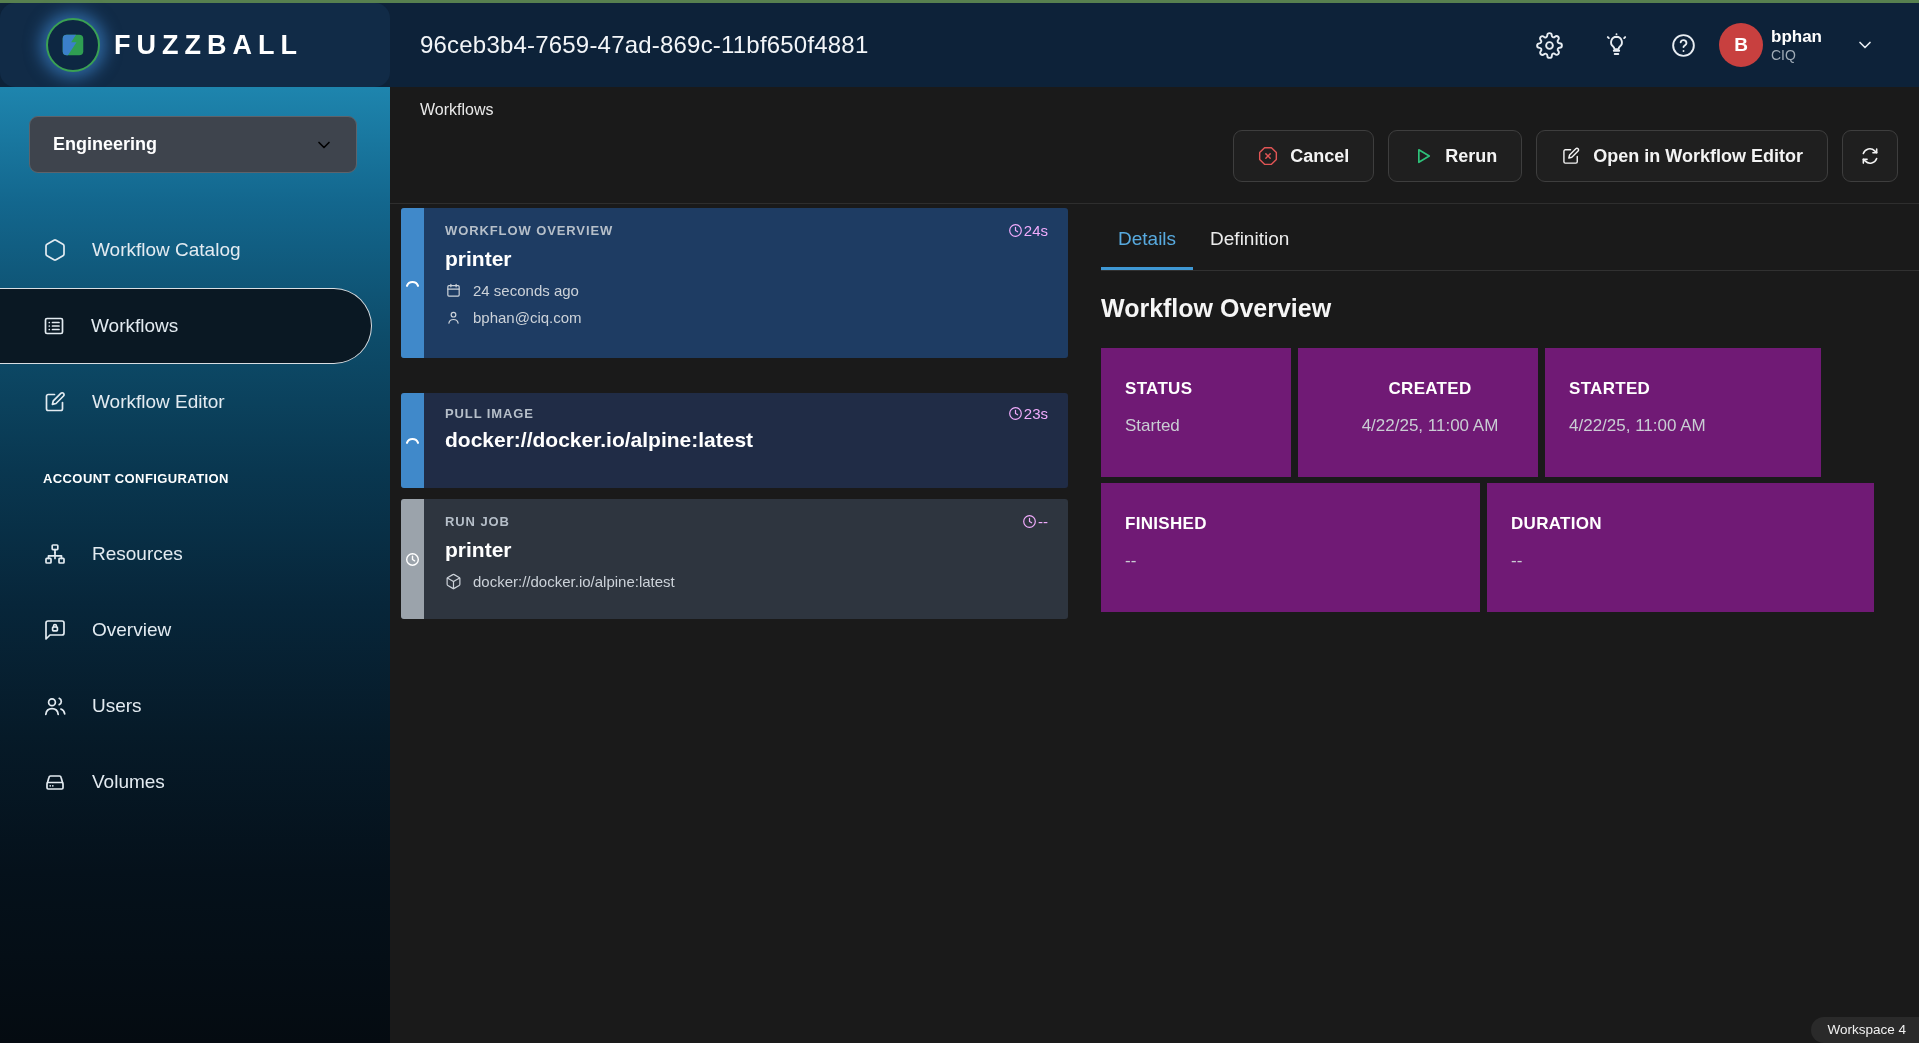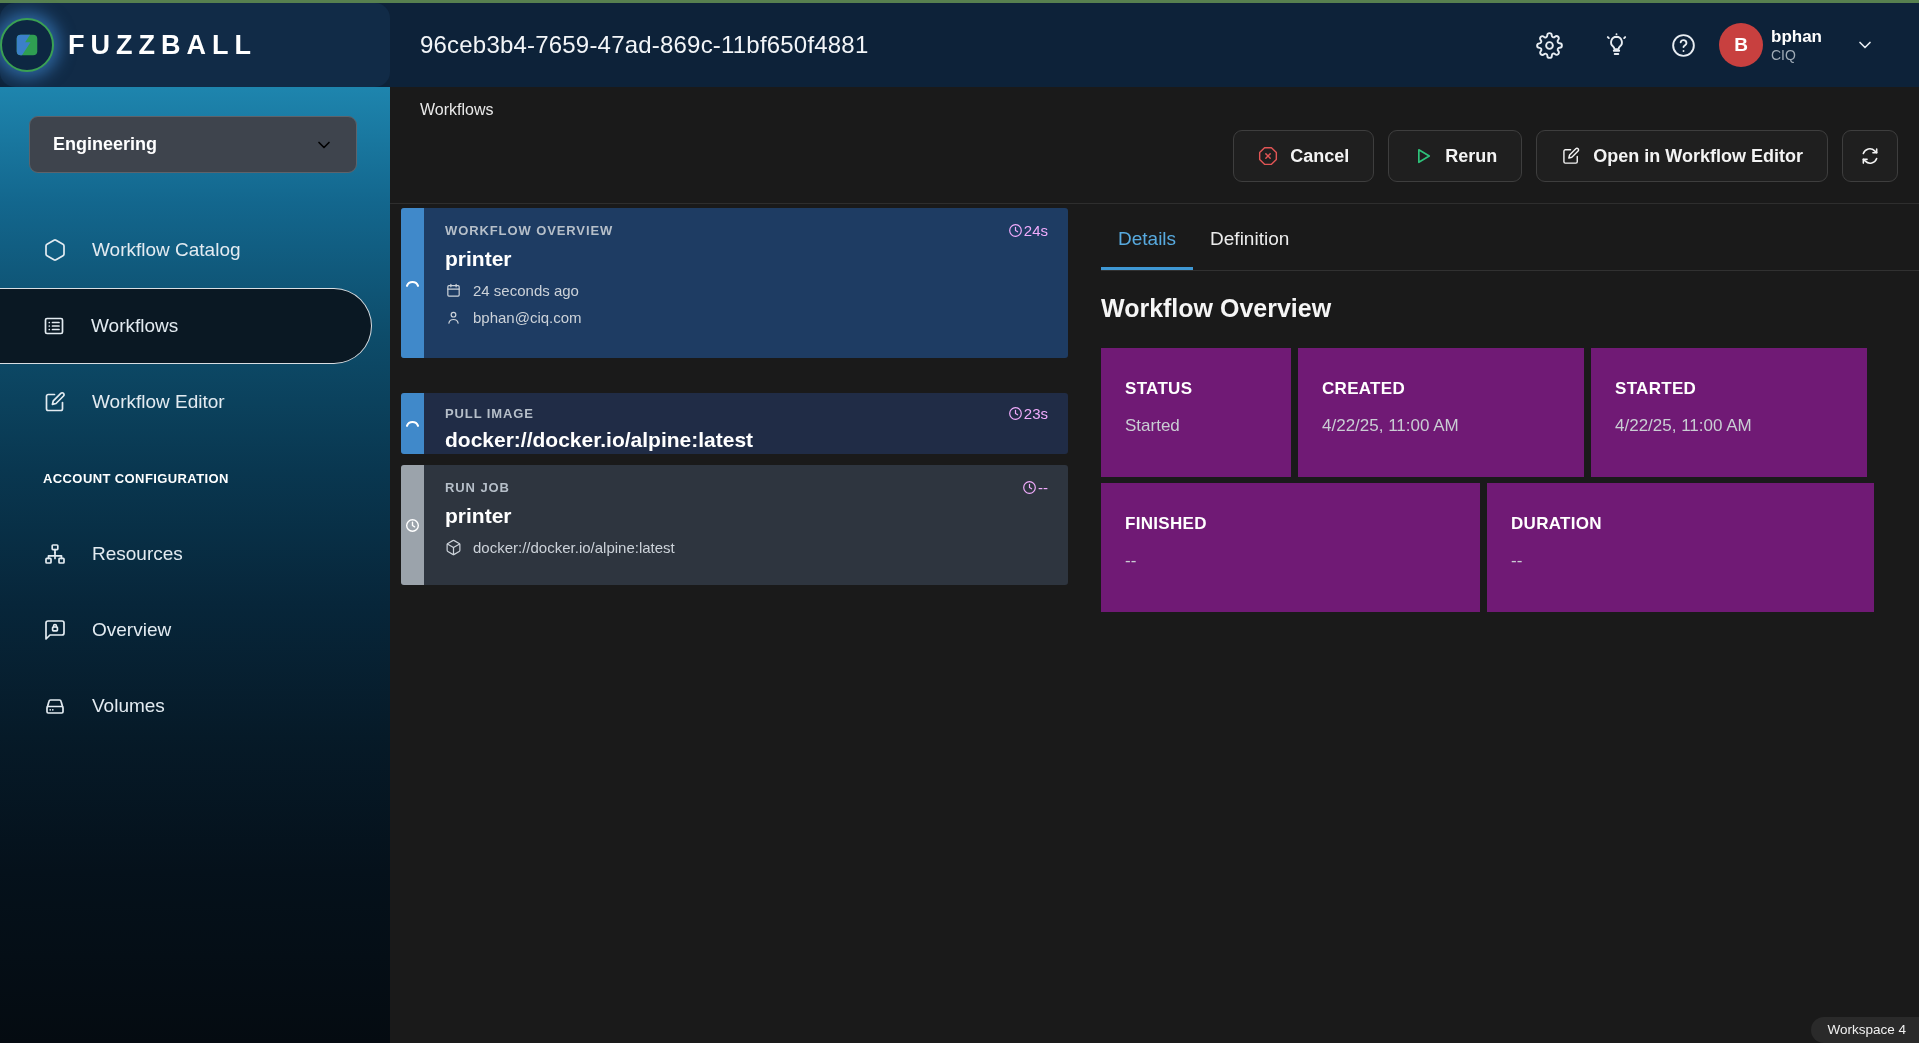--- a/index.html
+++ b/index.html
@@ -5,21 +5,21 @@
   * { margin:0; padding:0; box-sizing:border-box; }
   html,body { width:1919px; height:1043px; overflow:hidden; background:#1a1a1a;
               font-family:"Liberation Sans", sans-serif; }
   .screen { position:relative; width:1919px; height:1043px; }
 
   
   .top-strip { height:3px; width:100%; background:#57804f; }
 
   
   .header { height:84px; display:flex; align-items:stretch; background:#0d2239; }
-  .logo-cell { width:390px; background:#112b47; display:flex; align-items:center; gap:14px;border-radius:15px; }
+  .logo-cell { width:390px; background:#112b47; display:flex; align-items:center; padding-left:46px; gap:14px;border-radius:15px; }
   .logo-badge { width:54px; height:54px; border-radius:50%; background:#0d2742;
                 border:2px solid #3aa153; box-shadow:0 0 16px 6px rgba(70,150,230,.55);
                 display:flex; align-items:center; justify-content:center; }
   .logo-badge svg { width:28px; height:28px; }
   .brand { color:#fff; font-size:27px; font-weight:700; letter-spacing:6px; }
   .hdr-title { flex:1; display:flex; align-items:center; padding-left:30px;
                color:#f2f5f8; font-size:24px; font-weight:500; letter-spacing:.2px; }
   .hdr-right { display:flex; align-items:center; gap:33px; padding-right:44px; color:#e8edf2; }
   .hdr-icon-btn { width:34px; height:34px; display:flex; align-items:center; justify-content:center; cursor:pointer; }
   .avatar { width:44px; height:44px; border-radius:50%; background:#c8403f; color:#fff;
@@ -61,42 +61,42 @@
 
   .content { flex:1; display:flex; padding:4px 0 0 11px; }
 
   
   .tl-col { width:667px; flex:0 0 667px; }
   .tl-card { display:flex; border-radius:3px; overflow:hidden; cursor:pointer; }
   .tl-rail { width:23px; flex:0 0 23px; display:flex; align-items:center; justify-content:center; color:#fff; }
   .rail-running { background:#4089ca; }
   .rail-pending { background:#9ba3ab; }
   .card-overview { height:150px; background:#1e3c63; margin-bottom:35px; }
-  .card-pull { height:61px; background:#202c46; margin-bottom:11px;margin-top:20px; }
+  .card-pull { height:95px; background:#202c46; margin-bottom:11px;margin-top:20px; }
   .card-run { height:120px; background:#2e353f; }
   .tl-body { flex:1; padding:14px 20px 0 21px; }
   .kind-row { display:flex; justify-content:space-between; align-items:center; }
   .tl-kind { color:#b6bfc9; font-size:13px; font-weight:700; letter-spacing:.9px; }
   .tl-dur { display:flex; align-items:center; color:#f0abfc; font-size:15px; }
   .tl-title { margin-top:8px; color:#fff; font-size:21px; font-weight:700; }
   .tl-meta { margin-top:11px; display:flex; align-items:center; gap:11px; color:#ccd2d9; font-size:15px; }
   .spin-arc { width:19px; height:19px; }
 
   
   .panel { flex:1; margin-left:33px; display:flex; flex-direction:column; }
   .tabs { display:flex; border-bottom:1px solid #313131; }
   .tab { height:62px; display:flex; align-items:center; padding:0 17px; font-size:19px;
          color:#ececec; cursor:pointer; }
   .tab.active { color:#58aadf; box-shadow:inset 0 -3px 0 #3f98d4; }
   .panel-heading { margin-top:23px; color:#f5f5f5; font-size:25px; font-weight:700; }
   .stats { margin-top:25px; width:780px; display:flex; flex-wrap:wrap; gap:6px 7px; }
   .stat-card { height:129px; background:#701a75; padding:31px 0 0 24px; }
   .stat-label { color:#fff; font-size:17px; font-weight:700; letter-spacing:.3px; }
   .stat-value { margin-top:17px; color:#c9cdd3; font-size:17px; }
-  .w-status { width:190px; } .w-created { width:286px; } .w-started { width:276px; }
+  .w-status { width:190px; } .w-created { width:240px;text-align:center; } .w-started { width:276px; }
   .w-finished { width:379px; } .w-duration { width:387px; }
 
   
   .ws-badge { position:absolute; right:0; bottom:0; background:#2a2a2a; color:#f0f0f0;
               font-size:13.5px; padding:5px 13px 6px 16px; border-radius:13px 0 0 13px; }
 
   
   .ic { fill:none; stroke:currentColor; stroke-width:1.7; stroke-linecap:round; stroke-linejoin:round; }
   .ic24 { width:24px; height:24px; } .ic27 { width:27px; height:27px; }
   .ic20 { width:20px; height:20px; } .ic17 { width:17px; height:17px; }
@@ -202,20 +202,29 @@
           </svg>
           <span>Resources</span>
         </div>
         <div class="nav-item">
           <svg class="ic ic24" viewBox="0 0 24 24">
             <path d="M21 15a2 2 0 0 1-2 2H7l-4 4V5a2 2 0 0 1 2-2h14a2 2 0 0 1 2 2z"></path>
             <rect x="9.6" y="9" width="4.8" height="3.8" rx="0.7"></rect>
             <path d="M10.6 9V7.9a1.4 1.4 0 0 1 2.8 0V9"></path>
           </svg>
           <span>Overview</span>
+        </div>
+        <div class="nav-item">
+          <svg class="ic ic24" viewBox="0 0 24 24">
+            <circle cx="9" cy="8.2" r="3.4"></circle>
+            <path d="M2.8 20.3c.5-3.5 3-5.6 6.2-5.6s5.7 2.1 6.2 5.6"></path>
+            <path d="M16.2 4.3a3.4 3.4 0 0 1 0 6.3"></path>
+            <path d="M17.9 15c2.1.6 3.4 2.3 3.8 4.8"></path>
+          </svg>
+          <span>Users</span>
         </div>
         <div class="nav-item">
           <svg class="ic ic24" viewBox="0 0 24 24">
             <path d="M4.5 12.5 6 7.2a1.6 1.6 0 0 1 1.5-1.2h9A1.6 1.6 0 0 1 18 7.2l1.5 5.3"></path>
             <rect x="4" y="12.5" width="16" height="6.5" rx="1.2"></rect>
             <path d="M7.2 15.8h.01M9.8 15.8h.01"></path>
           </svg>
           <span>Volumes</span>
         </div>
       </div>

